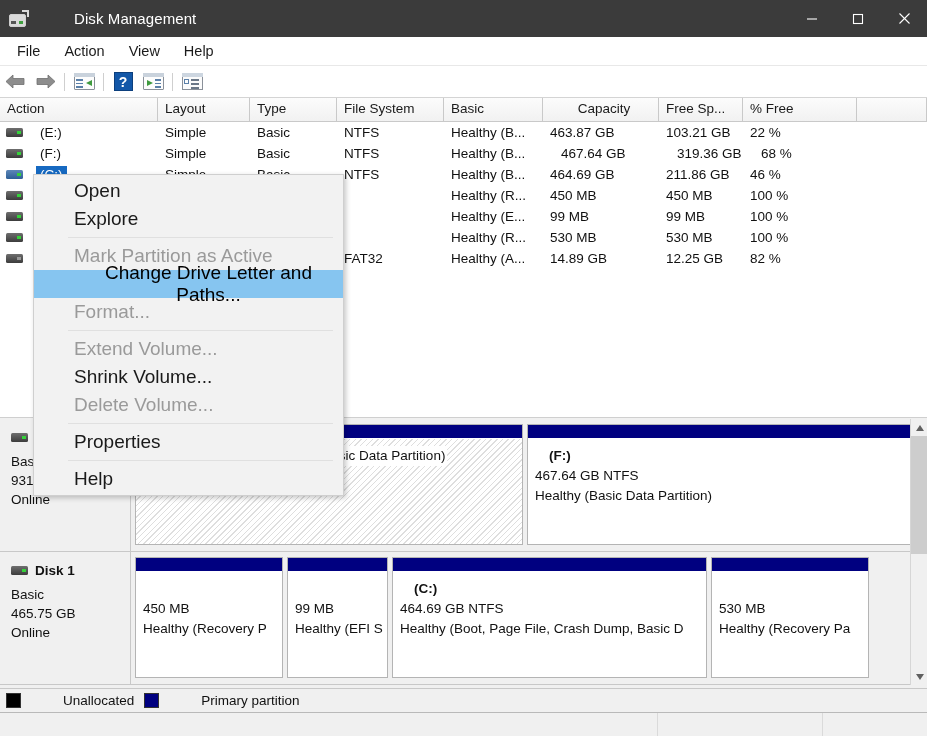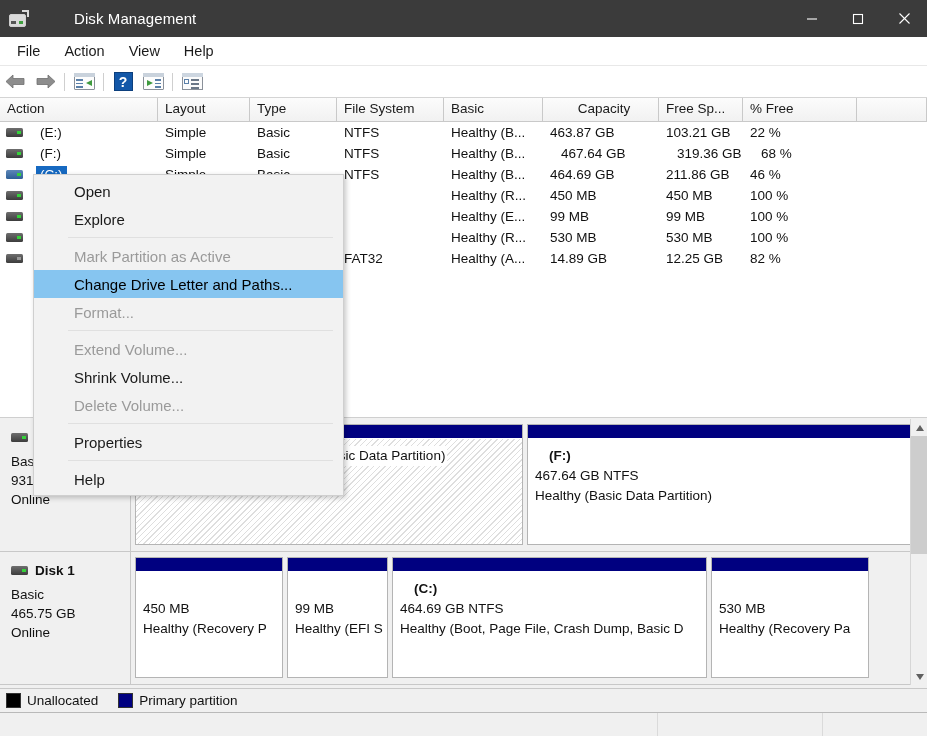--- a/index.html
+++ b/index.html
@@ -206,21 +206,21 @@
     background: #cdcdcd;
   }
 
   
   .legend {
     position: absolute; left: 0; top: 688px; width: 927px; height: 25px;
     background: #f0f0f0; display: flex; align-items: center;
     border-top: 1px solid #c8c8c8; border-bottom: 1px solid #b9b9b9;
     padding-left: 6px;
   }
-  .legend-item { display: flex; align-items: flex-start; margin-right: 20px; }
+  .legend-item { display: flex; align-items: flex-start; margin-right: 10px; gap: 36px; }
   .legend-swatch { width: 15px; height: 15px; margin-right: 6px; border: 1px solid #333; }
   .legend-label { font-size: 13.5px; color: #111; }
 
   
   .statusbar {
     position: absolute; left: 0; bottom: 0; width: 927px; height: 23px;
     background: #f0f0f0; display: flex;
   }
   .sb-cell { height: 23px; border-right: 1px solid #dadada; }
 
@@ -228,21 +228,21 @@
   .ctx-menu {
     position: absolute; left: 33px; top: 174px; width: 311px;
     background: #f2f2f2;
     border: 1px solid #cfcfcf;
     box-shadow: 2px 2px 5px rgba(0,0,0,.22);
     padding: 2px 0;
     z-index: 50;
   }
   .ctx-item {
     height: 28px; display: flex; align-items: center;
-    padding-left: 40px; font-size: 15px; color: #1a1a1a;
+    padding-left: 40px; font-size: 19px; color: #1a1a1a; text-align: center;
   }
   .ctx-item.disabled { color: #9a9a9a; }
   .ctx-item.highlight { background: #86c5f0; color: #000; }
   .ctx-sep { height: 1px; background: #e0e0e0; margin: 4px 10px 4px 34px; }
 </style>
 </head>
 <body>
 
 <div id="app">
 

